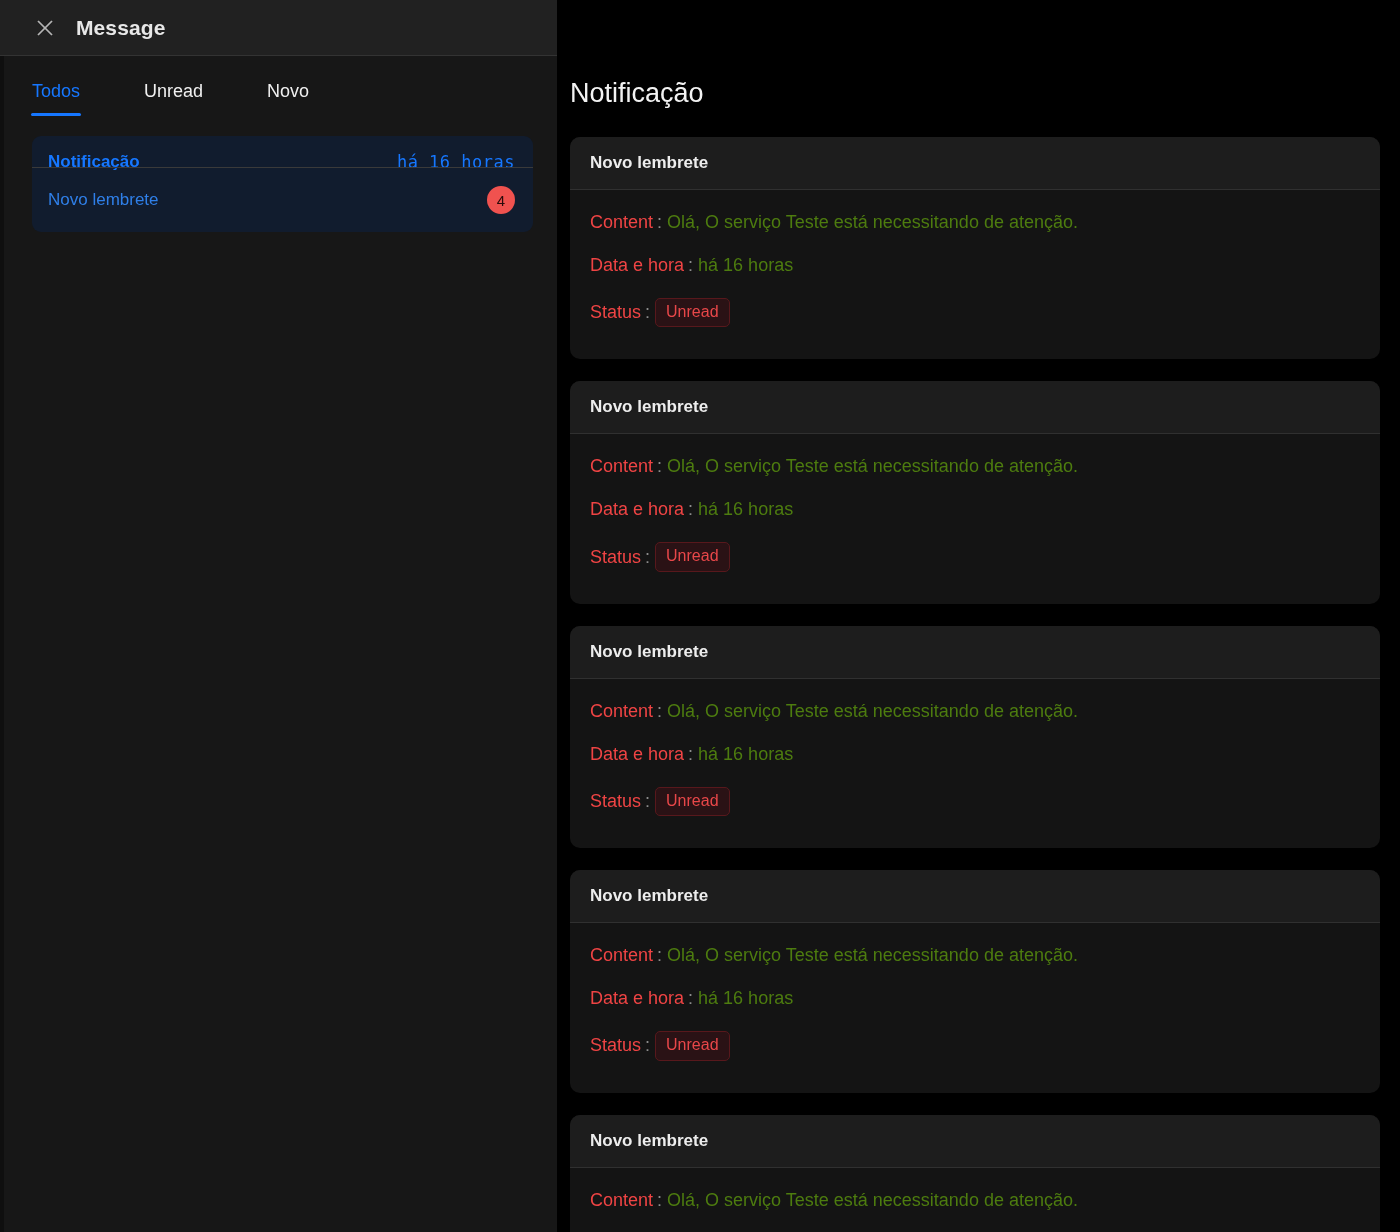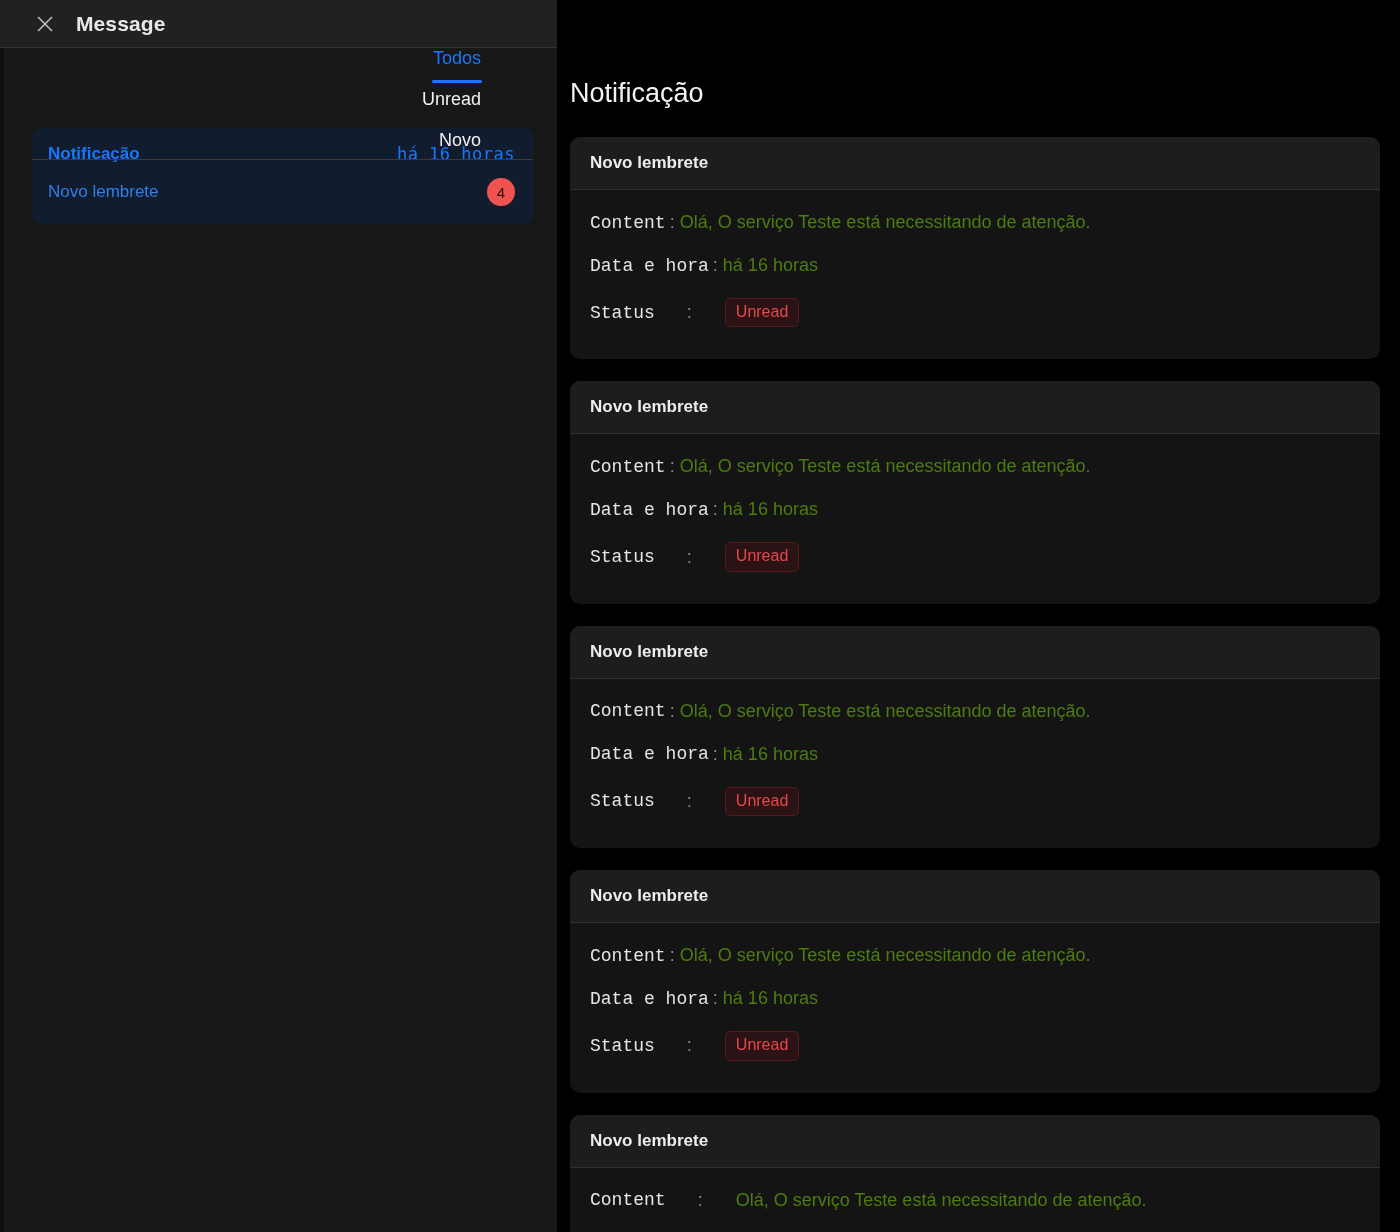--- a/index.html
+++ b/index.html
@@ -22,21 +22,21 @@
   .edge-strip {
     position:absolute; left:0; top:0; width:4px; height:48px;
     background:#0d1522;
   }
   .edge-strip-lower {
     position:absolute; left:0; top:48px; width:4px; height:1184px;
     background:#0f0f0f;
   }
   .panel-header {
     position:relative;
-    height:48px;
+    height:56px;
     background:#212121;
     border-bottom:1px solid #333;
     display:flex; align-items:center;
     padding-left:34px;
   }
   .close-icon {
     width:22px; height:22px;
     display:flex; align-items:center; justify-content:center;
     cursor:pointer;
   }
@@ -49,22 +49,21 @@
     letter-spacing:0.1px;
   }
 
   
   .tabs-wrap { position:relative; padding:0 24px 0 32px; }
   .tabs {
     position:relative;
     display:flex;
     align-items:flex-end;
     height:60px;
-    gap:6px;
-    flex-direction:column;
+    gap:12px;
   }
   .tab {
     position:relative;
     font-size:18px;
     color:#f0f0f0;
     padding:0 0 14px 0;
     margin-right:52px;
     cursor:pointer;
     white-space:nowrap;
   }
@@ -142,26 +141,25 @@
   .card-header {
     background:#1d1d1d;
     border-bottom:1px solid #303030;
     padding:16px 20px;
     font-size:17px;
     font-weight:bold;
     color:#ededed;
   }
   .card-body { padding:22px 20px 32px 20px; }
   .field { display:flex; align-items:center; margin-bottom:22px; }
-  .field:last-child { margin-bottom:0;gap:28px; }
+  .field:last-child { margin-bottom:0; }
   .field-label {
     font-size:18px;
-    color:#e5e5e5;
+    color:#ef4444;
     white-space:nowrap;
-    font-family:Liberation Mono, monospace;
   }
   .field-colon { color:#8c8c8c; font-size:18px; padding:0 5px 0 4px; }
   .field-value {
     font-size:18px;
     color:#4d7c0f;
   }
   .status-badge {
     display:inline-block;
     background:#2a1215;
     border:1px solid #58181c;

